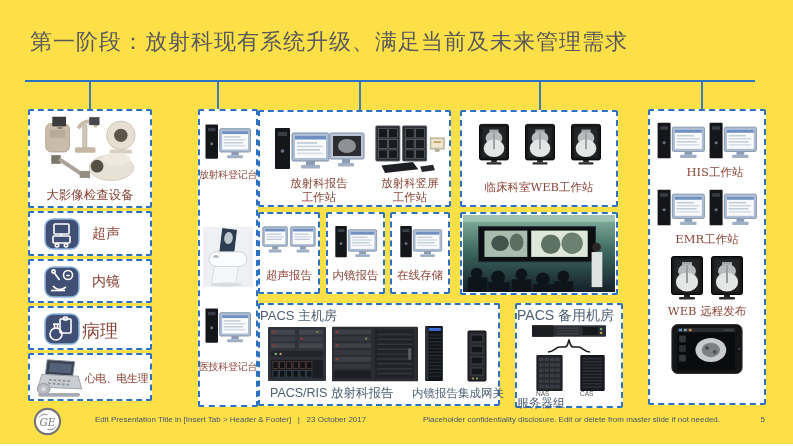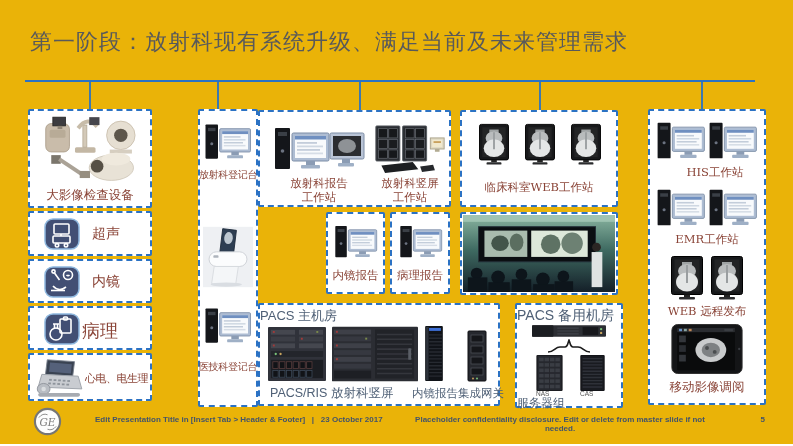--- a/index.html
+++ b/index.html
@@ -1,27 +1,27 @@
 <!DOCTYPE html>
 <html><head>
 <meta charset="utf-8">
 <style>
   html,body{margin:0;padding:0;background:#fff}
   *{box-sizing:border-box}
-  .stage{position:relative;width:793px;height:444px;background:#eab308;overflow:hidden;
+  .stage{position:relative;width:793px;height:444px;background:#fde047;overflow:hidden;
          font-family:"Liberation Sans","DejaVu Sans",sans-serif}
   .abs{position:absolute}
   .box{position:absolute;border:2px dashed #2b72c4;border-radius:2px;background:#fff}
   .lm{position:absolute;color:#8a4437;font-family:"DejaVu Serif","Liberation Serif",serif;
       text-align:center;line-height:1.25;white-space:pre-line}
   .lb{position:absolute;color:#4f6076;font-family:"Liberation Sans","DejaVu Sans",sans-serif;
       font-weight:normal;text-align:left;white-space:nowrap}
   .nw{white-space:nowrap}
   .title{position:absolute;left:30px;top:27px;font-size:22px;letter-spacing:1px;color:#58595b}
-  .foot{position:absolute;top:415px;font-size:8px;font-weight:700;color:#44546a}
+  .foot{position:absolute;top:415px;font-size:8px;font-weight:400;color:#44546a}
 </style>
 </head>
 <body>
 
 <svg width="0" height="0" style="position:absolute">
   <defs>
     <linearGradient id="g-room" x1="0" y1="0" x2="0" y2="1">
       <stop offset="0" stop-color="#8ab4a0"></stop>
         <stop offset="0.45" stop-color="#3f6b62"></stop>
         <stop offset="1" stop-color="#141f28"></stop>
@@ -431,33 +431,39 @@
       </svg>
     <svg class="abs" style="left:62px;top:11px" width="32" height="43">
         <use href="#s-xray"></use>
       </svg>
     <svg class="abs" style="left:108px;top:11px" width="32" height="43">
         <use href="#s-xray"></use>
       </svg>
     <div class="lm nw" style="left:0;right:0;top:68px;font-size:11.5px">临床科室WEB工作站</div>
   </div>
 
+  <div class="box" style="left:258px;top:212px;width:62px;height:82px">
+    <svg class="abs" style="left:2px;top:10px" width="54" height="36">
+        <use href="#s-dual"></use>
+      </svg>
+    <div class="lm nw" style="left:0;right:0;top:54px;font-size:11.5px">超声报告</div>
+  </div>
 
   <div class="box" style="left:326px;top:212px;width:59px;height:82px">
     <svg class="abs" style="left:5px;top:8px" width="46" height="40">
         <use href="#s-pc"></use>
       </svg>
     <div class="lm nw" style="left:0;right:0;top:54px;font-size:11.5px">内镜报告</div>
   </div>
 
   <div class="box" style="left:390px;top:212px;width:60px;height:82px">
     <svg class="abs" style="left:6px;top:8px" width="46" height="40">
         <use href="#s-pc"></use>
       </svg>
-    <div class="lm nw" style="left:0;right:0;top:54px;font-size:11.5px">病理报告</div>
+    <div class="lm nw" style="left:0;right:0;top:54px;font-size:11.5px">在线存储</div>
   </div>
 
   <div class="box" style="left:460px;top:212px;width:158px;height:83px;padding:0">
     <svg class="abs" style="left:1px;top:1px" width="152" height="77">
         <use href="#s-conf"></use>
       </svg>
   </div>
 
   <div class="box" style="left:258px;top:303px;width:242px;height:103px">
     <div class="lb" style="left:0;right:0;top:2px;font-size:13px">PACS 主机房</div>
@@ -466,21 +472,21 @@
       </svg>
     <svg class="abs" style="left:72px;top:21px" width="86" height="56">
         <use href="#s-rack2"></use>
       </svg>
     <svg class="abs" style="left:164px;top:20px" width="20" height="57">
         <use href="#s-stor"></use>
       </svg>
     <svg class="abs" style="left:206px;top:25px" width="22" height="52">
         <use href="#s-gw"></use>
       </svg>
-    <div class="lb" style="left:10px;width:150px;top:80px;font-size:12.5px">PACS/RIS 放射科竖屏</div>
+    <div class="lb" style="left:10px;width:150px;top:80px;font-size:12.5px">PACS/RIS 放射科报告</div>
     <div class="lb" style="left:152px;width:46px;top:81px;font-size:11.5px">内镜报告</div>
     <div class="lb" style="left:198px;width:46px;top:81px;font-size:11.5px">集成网关</div>
   </div>
 
   <div class="box" style="left:515px;top:303px;width:108px;height:105px">
     <div class="lb" style="left:0;right:0;top:2px;font-size:14px">PACS 备用机房</div>
     <svg class="abs" style="left:15px;top:19px" width="74" height="14">
         <use href="#s-flat"></use>
       </svg>
     <svg class="abs" style="left:24px;top:34px" width="56" height="14">
@@ -515,28 +521,27 @@
     <svg class="abs" style="left:20px;top:144px" width="34" height="46">
         <use href="#s-xray"></use>
       </svg>
     <svg class="abs" style="left:60px;top:144px" width="34" height="46">
         <use href="#s-xray"></use>
       </svg>
     <div class="lm nw" style="left:0;right:0;top:193px;font-size:11.5px">WEB 远程发布</div>
     <svg class="abs" style="left:21px;top:213px" width="72" height="50">
         <use href="#s-tab"></use>
       </svg>
-    <div class="lm nw" style="left:0;right:0;top:268px;font-size:12.5px">移动影像调阅</div>
   </div>
 
   <svg class="abs" style="left:33px;top:407px" width="29" height="29">
     <use href="#s-ge"></use>
     <text x="14.5" y="19" font-size="10.5" font-style="italic" font-family="'DejaVu Serif',serif" fill="#7a7a7a" text-anchor="middle">GE</text>
   </svg>
   <div class="foot nw" style="left:95px">
     <span>Edit Presentation Title in [Insert Tab &gt; Header &amp; Footer]</span>
     &nbsp;&nbsp;<span>|</span>&nbsp;&nbsp;
     <span>23 October 2017</span>
   </div>
-  <div class="foot" style="left:400px;width:320px;text-align:center">Placeholder confidentiality disclosure. Edit or delete from master slide if not needed.</div>
+  <div class="foot" style="left:400px;width:320px;text-align:right">Placeholder confidentiality disclosure. Edit or delete from master slide if not needed.</div>
   <div class="foot" style="left:745px;width:20px;text-align:right">5</div>
 
 </div>
 
 </body></html>

